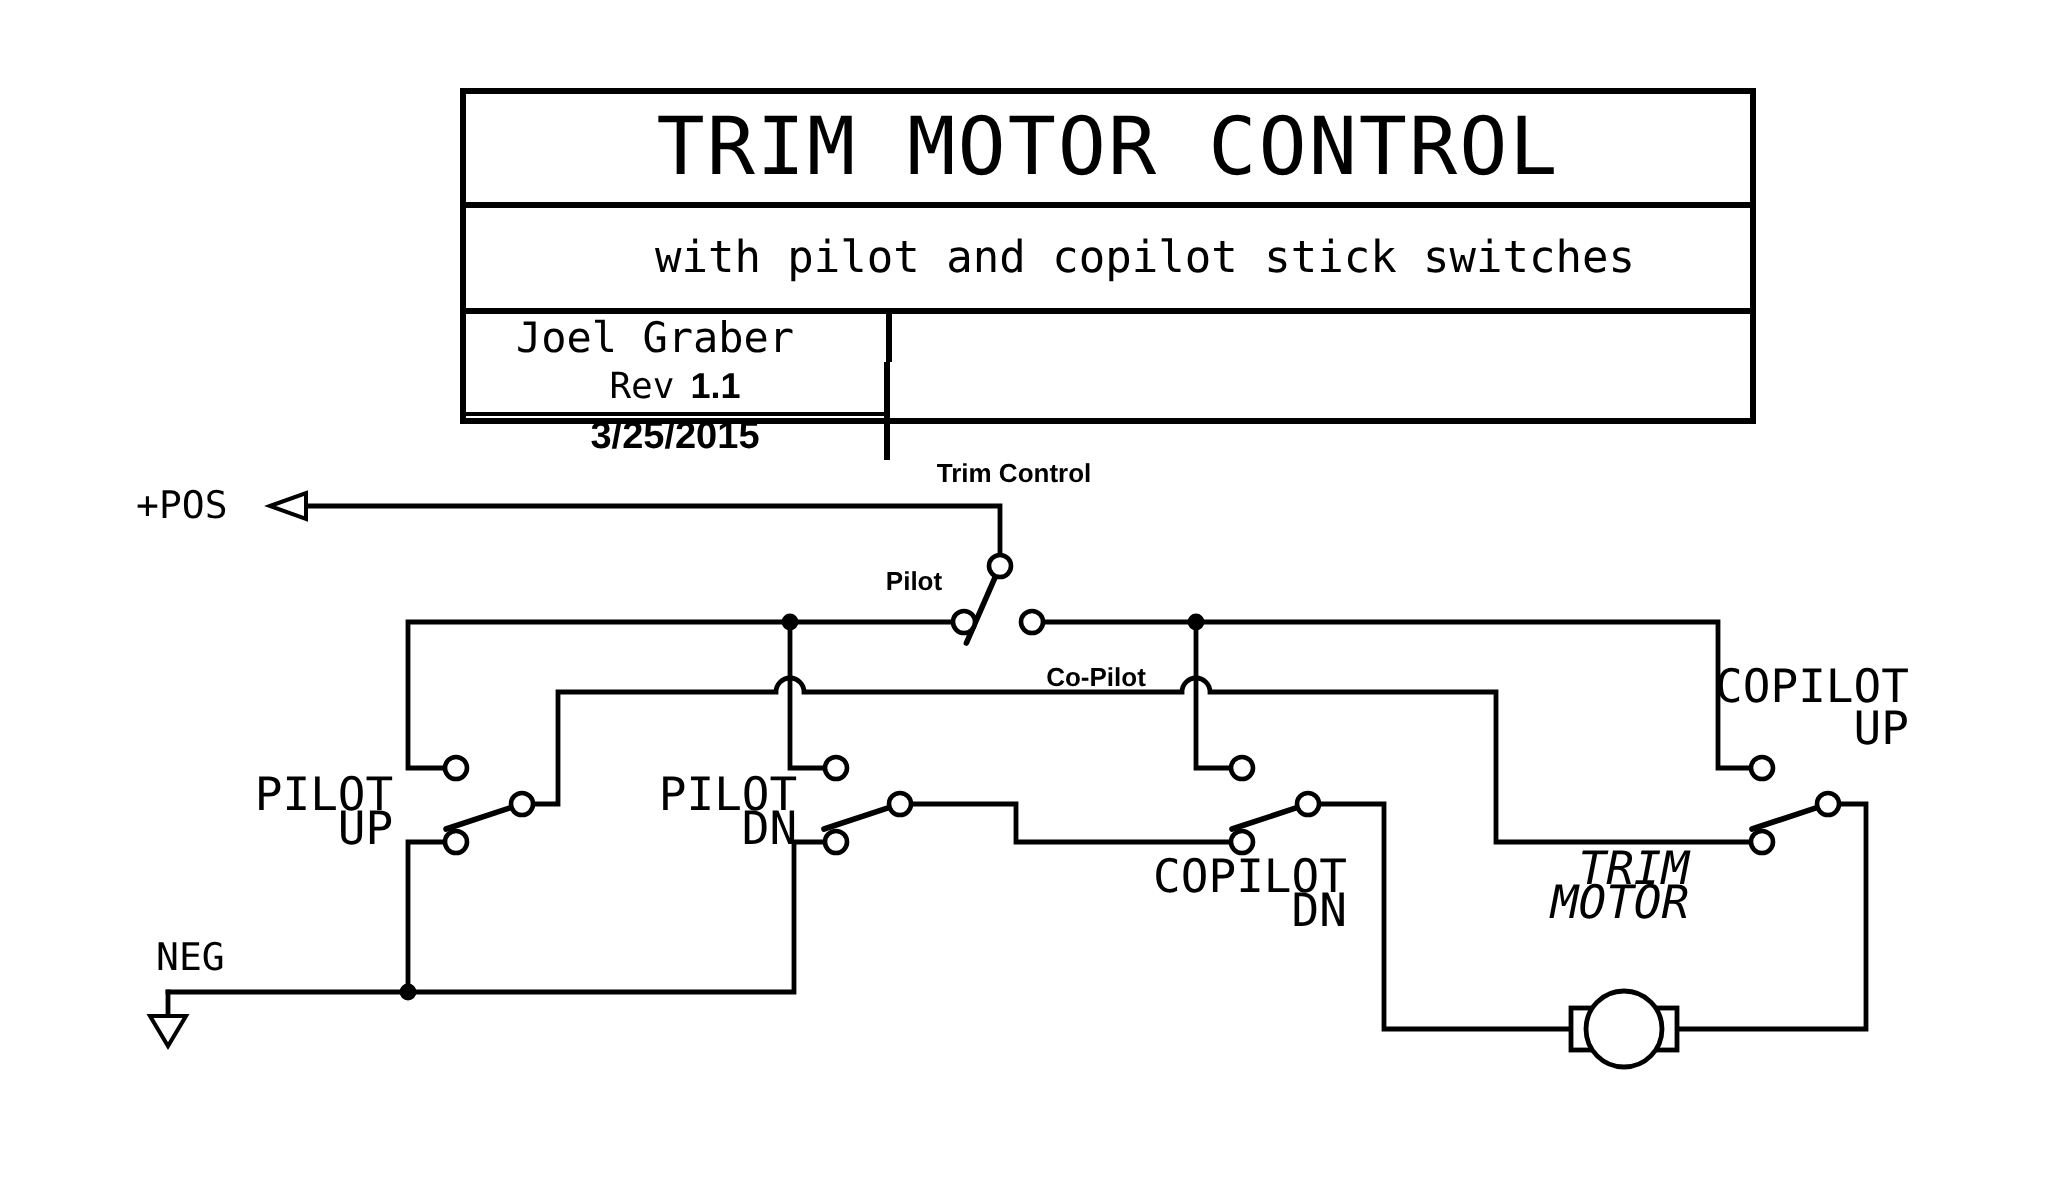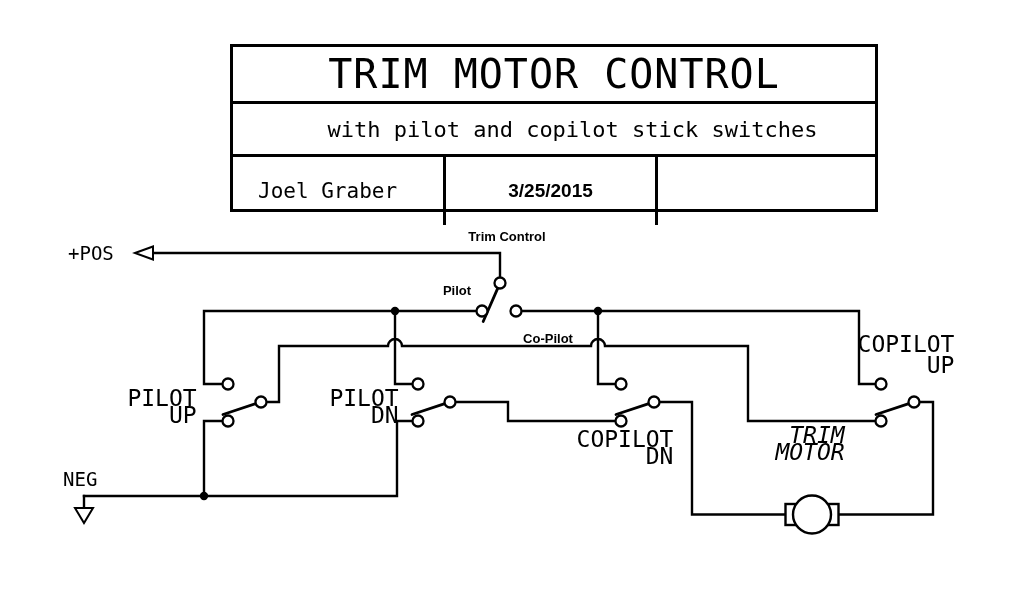--- a/index.html
+++ b/index.html
@@ -18,21 +18,21 @@
   .smallb{font-size:13px;}
   
   .tblock{
     position:absolute;left:182px;top:44px;width:648px;height:168px;
     border:3px solid #000;box-sizing:border-box;background:#fff;margin-left:48px;
   }
   .tb-row1{height:54px;border-bottom:3px solid #000;display:flex;align-items:center;justify-content:center;
     font-size:40px;letter-spacing:1px;}
   .tb-row2{height:50px;border-bottom:3px solid #000;display:flex;align-items:center;justify-content:center;
     font-size:22px;padding-left:37px;}
-  .tb-row3{height:68px;display:flex;}
+  .tb-row3{height:68px;display:flex;flex-direction:column;}
   .tb-author{width:213px;border-right:3px solid #000;box-sizing:border-box;display:flex;align-items:center;
     padding-left:25px;font-size:21px;}
   .tb-revdate{width:212px;border-right:3px solid #000;box-sizing:border-box;display:flex;flex-direction:column;}
   .tb-rev{height:25px;border-bottom:2px solid #000;display:flex;align-items:center;justify-content:center;gap:8px;
     font-size:18px;}
   .tb-rev .bsans{font-size:18px;}
   .tb-date{flex:1;display:flex;align-items:center;justify-content:center;font-size:19px;}
   .tb-empty{flex:1;}
 </style>
 </head>
@@ -110,28 +110,32 @@
       <circle cx="204" cy="496" r="4.2"></circle>
     </g>
   </svg>
 
   <div class="tblock">
     <div class="tb-row1">TRIM MOTOR CONTROL</div>
     <div class="tb-row2">with pilot and copilot stick switches</div>
     <div class="tb-row3">
       <div class="tb-author">Joel Graber</div>
       <div class="tb-revdate">
+        <div class="tb-rev">
+          <span class="mono">Rev</span>
+          <span class="bsans">1.1</span>
+        </div>
         <div class="tb-date bsans">3/25/2015</div>
       </div>
       <div class="tb-empty"></div>
     </div>
   </div>
 
   <div class="lbl mono railb" style="left:68px;top:244px;">+POS</div>
-  <div class="lbl mono railb" style="left:63px;top:470px;">NEG</div>
+  <div class="lbl mono railb" style="left:78px;top:470px;">NEG</div>
 
   <div class="lbl bsans smallb ctr" style="left:507px;top:230px;">Trim Control</div>
   <div class="lbl bsans smallb ctr" style="left:457px;top:284px;">Pilot</div>
   <div class="lbl bsans smallb ctr" style="left:548px;top:284px;margin-top:48px;">Co-Pilot</div>
 
   <div class="lbl swlbl ctr" style="left:162px;top:390px;"><span>PILOT</span><br><span>UP</span></div>
 
   <div class="lbl swlbl ctr" style="left:364px;top:390px;"><span>PILOT</span><br><span>DN</span></div>
 
   <div class="lbl swlbl ctr" style="left:625px;top:431px;"><span>COPILOT</span><br><span>DN</span></div>

